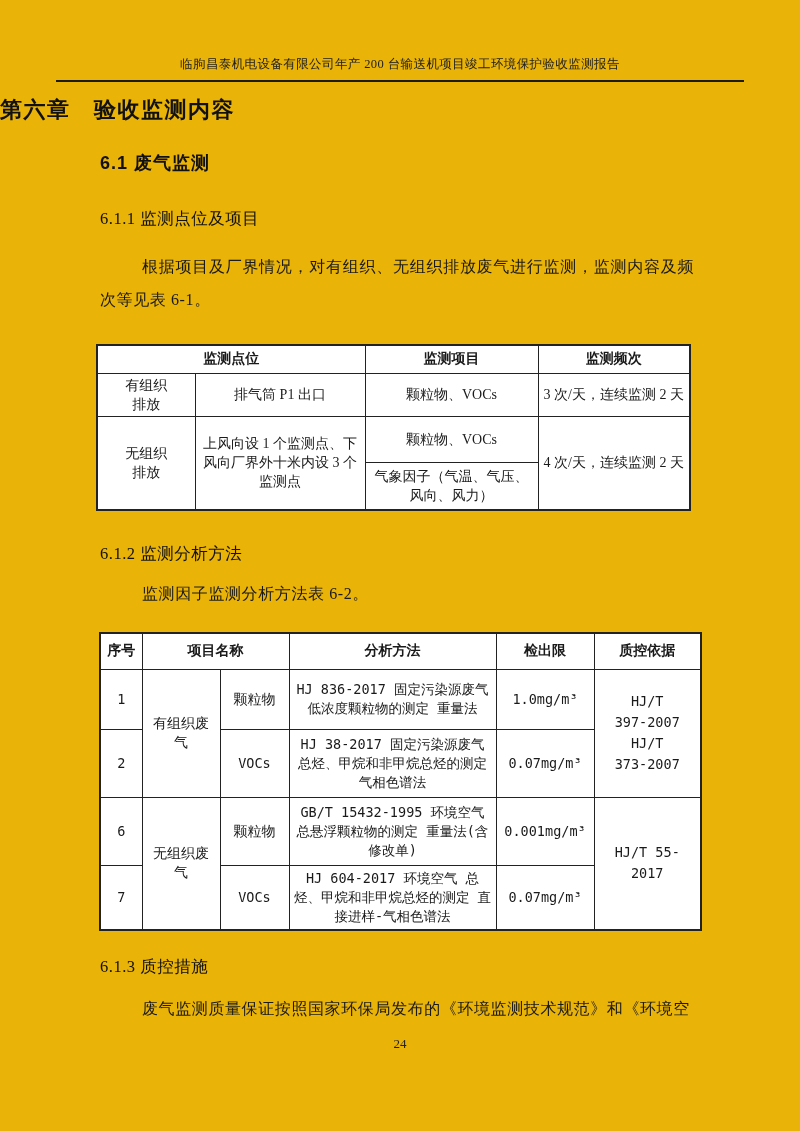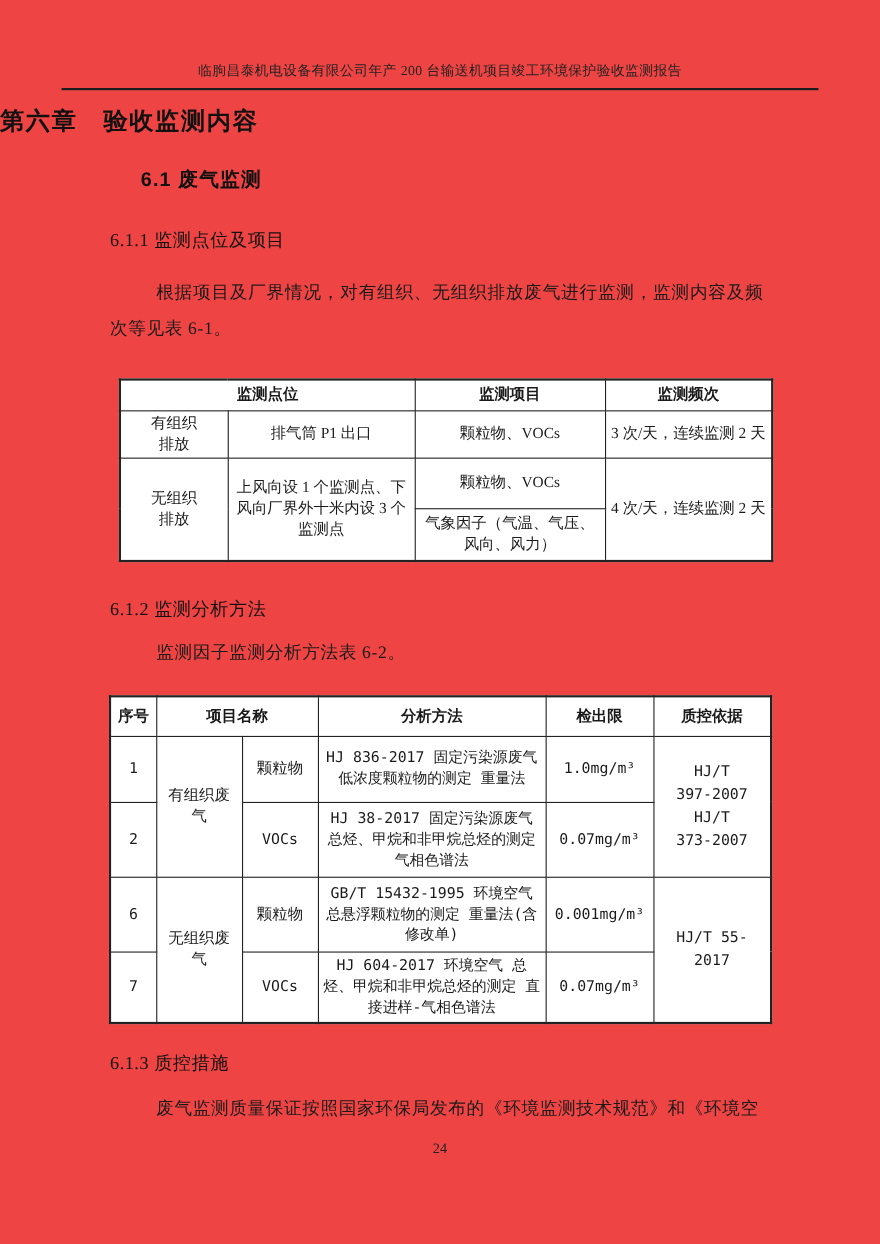--- a/index.html
+++ b/index.html
@@ -1,19 +1,19 @@
 <!DOCTYPE html>
 <html><head>
 <meta charset="utf-8">
 <style>
   * { margin:0; padding:0; box-sizing:border-box; }
   html,body { background:#f5f5f5; }
   .page {
     position:relative; width:800px; height:1131px; margin:0 auto;
-    background:#ef4444; color:#1a1a1a; overflow:hidden;
+    background:#eab308; color:#1a1a1a; overflow:hidden;
     font-family:"Liberation Serif","DejaVu Serif",serif;
   }
   .doc-header {
     position:absolute; top:56px; left:56px; right:56px;
     text-align:center; font-size:12.5px; letter-spacing:.4px; color:#222;
     padding-bottom:7px; border-bottom:2px solid #1c1c1c;
   }
   .chapter-title {
     position:absolute; top:95px; left:0; right:0; text-align:left;
     font-size:22px; font-weight:bold; letter-spacing:1.5px; color:#111;
@@ -35,21 +35,21 @@
   .tbl-caption {
     position:absolute; left:100px; width:598px; text-align:center;
     font-weight:bold; font-size:13.5px; letter-spacing:.3px; color:#111;
   }
   table { border-collapse:collapse; border:2px solid #222; background:#fff; }
   th,td { border:1px solid #222; text-align:center; vertical-align:middle;
           color:#1a1a1a; padding:2px 4px; }
   th { font-weight:bold; }
   .pre { white-space:pre-line; }
   
-  .t1 { position:absolute; top:344px; left:108px; width:593px; table-layout:fixed; }
+  .t1 { position:absolute; top:344px; left:96px; width:593px; table-layout:fixed; }
   .t1 th { font-size:14px; height:28px; }
   .t1 td { font-size:14px; line-height:19px; }
   .t1 .r-org td { height:38px; }
   .t1 .r-un1 td { height:46px; }
   .t1 .r-un2 td { height:48px; }
   
   .t2 { position:absolute; top:632px; left:99px; width:601px; table-layout:fixed; }
   .t2 th { font-size:14px; height:36px; }
   .t2 td { font-size:14px; line-height:19px; }
   .t2 .code { font-family:"DejaVu Sans Mono","Liberation Mono",monospace; font-size:13.5px; }
@@ -65,21 +65,21 @@
 </style>
 </head>
 <body>
 
 <div class="page">
 
   <div class="doc-header">临朐昌泰机电设备有限公司年产 200 台输送机项目竣工环境保护验收监测报告</div>
 
   <div class="chapter-title">第六章　验收监测内容</div>
 
-  <div class="h1" style="top:151px;margin-left:28px;">6.1 废气监测</div>
+  <div class="h1" style="top:151px;">6.1 废气监测</div>
 
   <div class="h2" style="top:208px;">6.1.1 监测点位及项目</div>
 
   <div class="para" style="top:250px;">根据项目及厂界情况，对有组织、无组织排放废气进行监测，监测内容及频次等见表 6-1。</div>
 
 
   <table class="t1">
     <colgroup>
         <col style="width:98px">
         <col style="width:170px">

